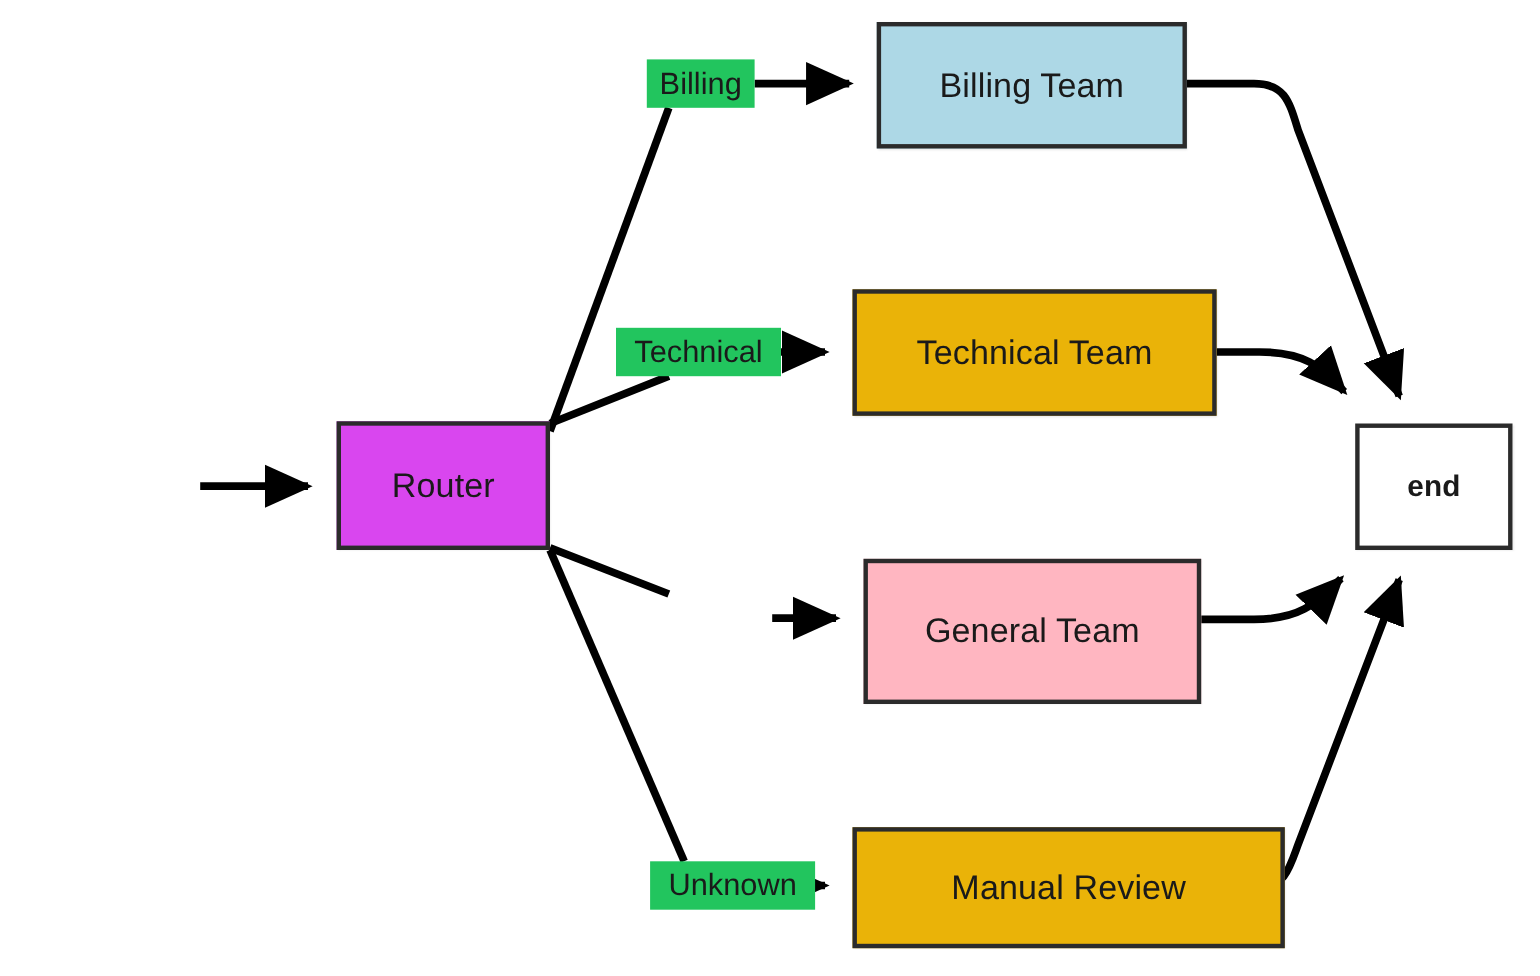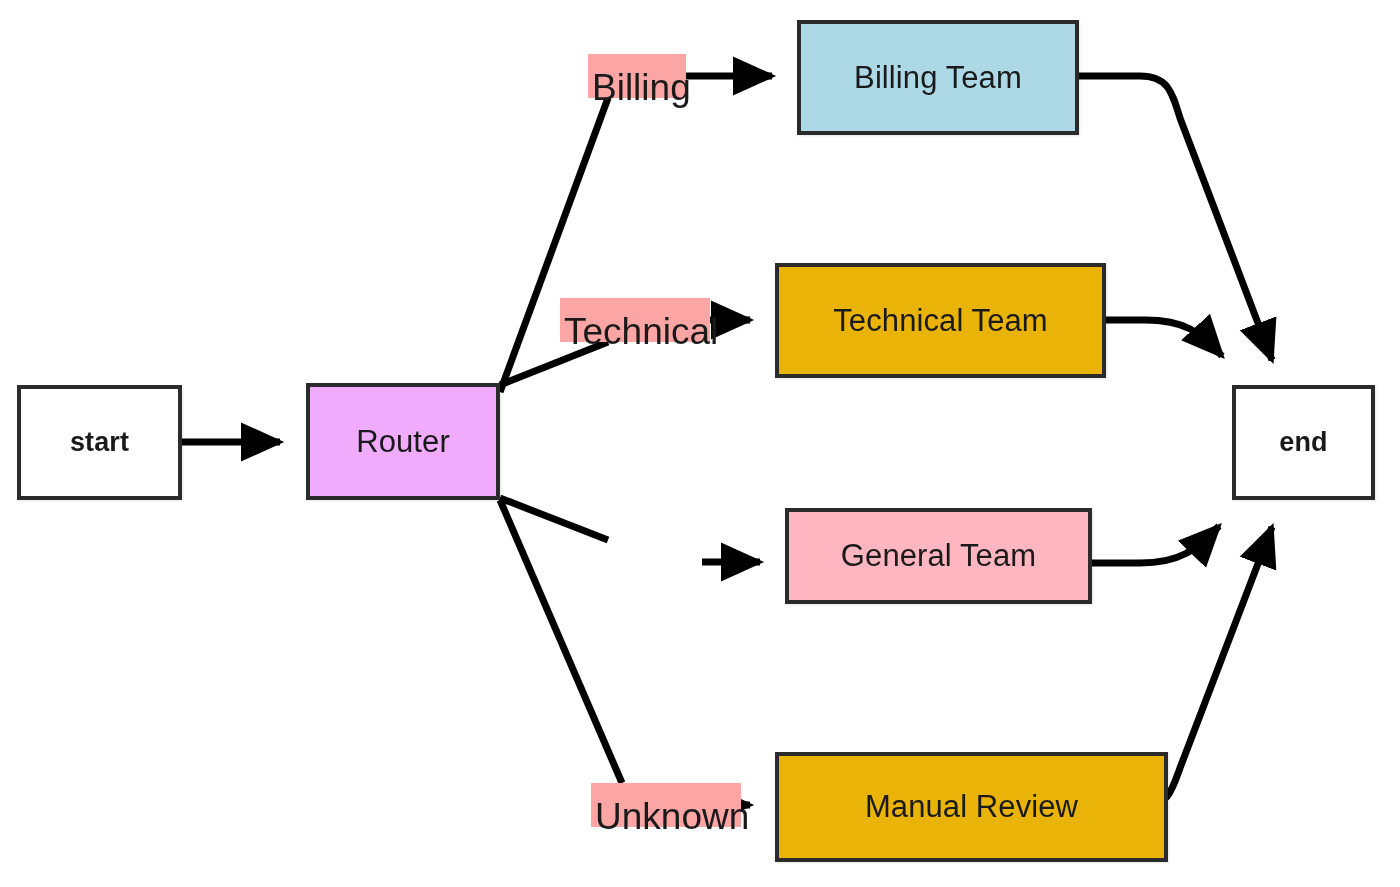--- a/index.html
+++ b/index.html
@@ -54,28 +54,28 @@
     font-weight: normal;
     font-size: 31px;
   }
   .node.team .node-label {
     font-weight: normal;
     font-size: 31px;
   }
   .edge-label {
     position: absolute;
     box-sizing: border-box;
-    background: #fca5a5;
+    background: #22c55e;
     color: #1a1a1a;
-    font-size: 37px;
+    font-size: 28px;
     font-weight: normal;
     line-height: 44px;
     text-align: center;
     white-space: nowrap;
-    padding: 12px 4px;
+    padding: 0 4px;
   }
 </style>
 </head>
 <body>
 
 <div id="diagram-root">
 
   <svg id="edge-layer" width="1400" height="887" viewBox="0 0 1400 887" xmlns="http://www.w3.org/2000/svg">
     <defs>
       <marker id="arrowhead" markerWidth="7" markerHeight="7" refX="5.6" refY="3" orient="auto" markerUnits="strokeWidth">
@@ -103,37 +103,34 @@
 
     <path d="M1079,76 L1140,76 C1168,76 1172,92 1180,118 L1272,360" fill="none" stroke="#000000" stroke-width="7" marker-end="url(#arrowhead)"></path>
 
     <path d="M1106,320 L1145,320 C1185,320 1200,332 1222,356" fill="none" stroke="#000000" stroke-width="7" marker-end="url(#arrowhead)"></path>
 
     <path d="M1092,563 L1140,563 C1180,563 1196,550 1219,526" fill="none" stroke="#000000" stroke-width="7" marker-end="url(#arrowhead)"></path>
 
     <path d="M1106,806 L1145,806 C1168,806 1172,790 1180,768 L1272,527" fill="none" stroke="#000000" stroke-width="7" marker-end="url(#arrowhead)"></path>
   </svg>
 
-  <div class="node terminal" style="left:17px; top:385px; width:165px; height:115px; background:#ffffff;">
-    <span class="node-label">start</span>
-  </div>
 
-  <div class="node plain" style="left:306px; top:383px; width:194px; height:117px; background:#f0abfc;">
+  <div class="node plain" style="left:306px; top:383px; width:194px; height:117px; background:#d946ef;">
     <span class="node-label">Router</span>
   </div>
 
   <div class="node team" style="left:797px; top:20px; width:282px; height:115px; background:#add8e6;">
     <span class="node-label">Billing Team</span>
   </div>
 
   <div class="node team" style="left:775px; top:263px; width:331px; height:115px; background:#eab308;">
     <span class="node-label">Technical Team</span>
   </div>
 
-  <div class="node team" style="left:785px; top:508px; width:307px; height:96px; background:#ffb6c1;">
+  <div class="node team" style="left:785px; top:508px; width:307px; height:132px; background:#ffb6c1;">
     <span class="node-label">General Team</span>
   </div>
 
   <div class="node team" style="left:775px; top:752px; width:393px; height:110px; background:#eab308;">
     <span class="node-label">Manual Review</span>
   </div>
 
   <div class="node terminal" style="left:1232px; top:385px; width:143px; height:115px; background:#ffffff;">
     <span class="node-label">end</span>
   </div>

